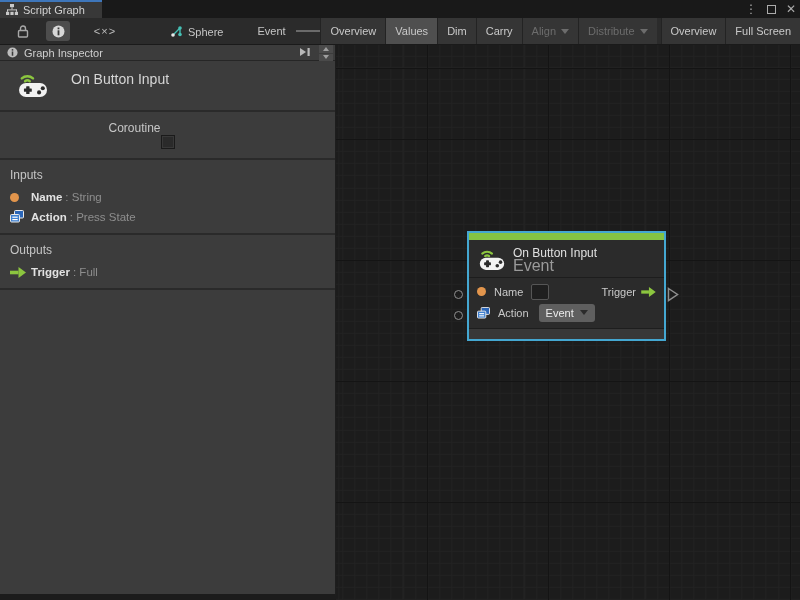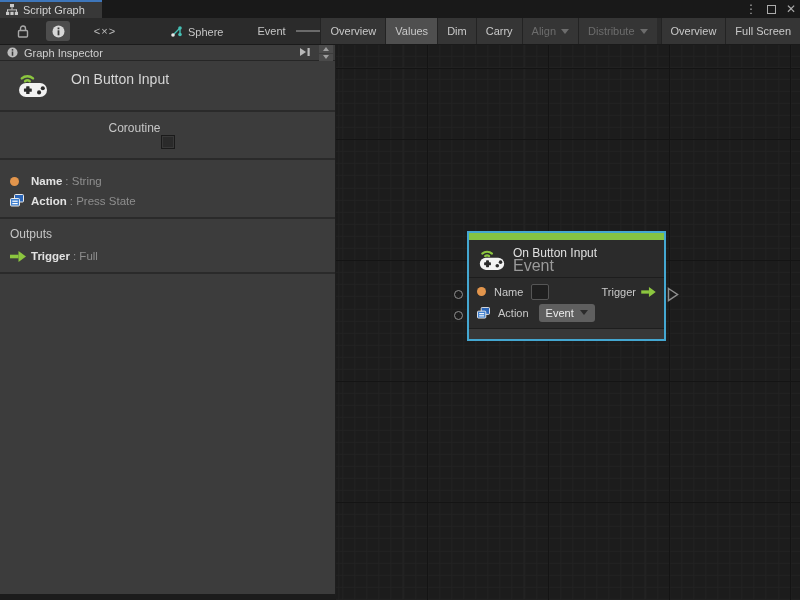--- a/index.html
+++ b/index.html
@@ -246,20 +246,21 @@
       </span>
       <span class="insp-title">On Button Input</span>
     </div>
 
     <div class="insp-section coroutine-row" style="border-top:2px solid #2A2A2A;">
       <span class="coroutine-label">Coroutine</span>
       <span class="checkbox"></span>
     </div>
 
     <div class="insp-section">
+      <div class="section-title">Inputs</div>
       <div class="port-row">
         <span class="port-icon-cell">
             <span class="dot-orange"></span>
           </span>
         <span class="port-name">Name</span>
         <span class="port-type">: String</span>
       </div>
       <div class="port-row">
         <span class="port-icon-cell">
           <span style="display:flex;">

